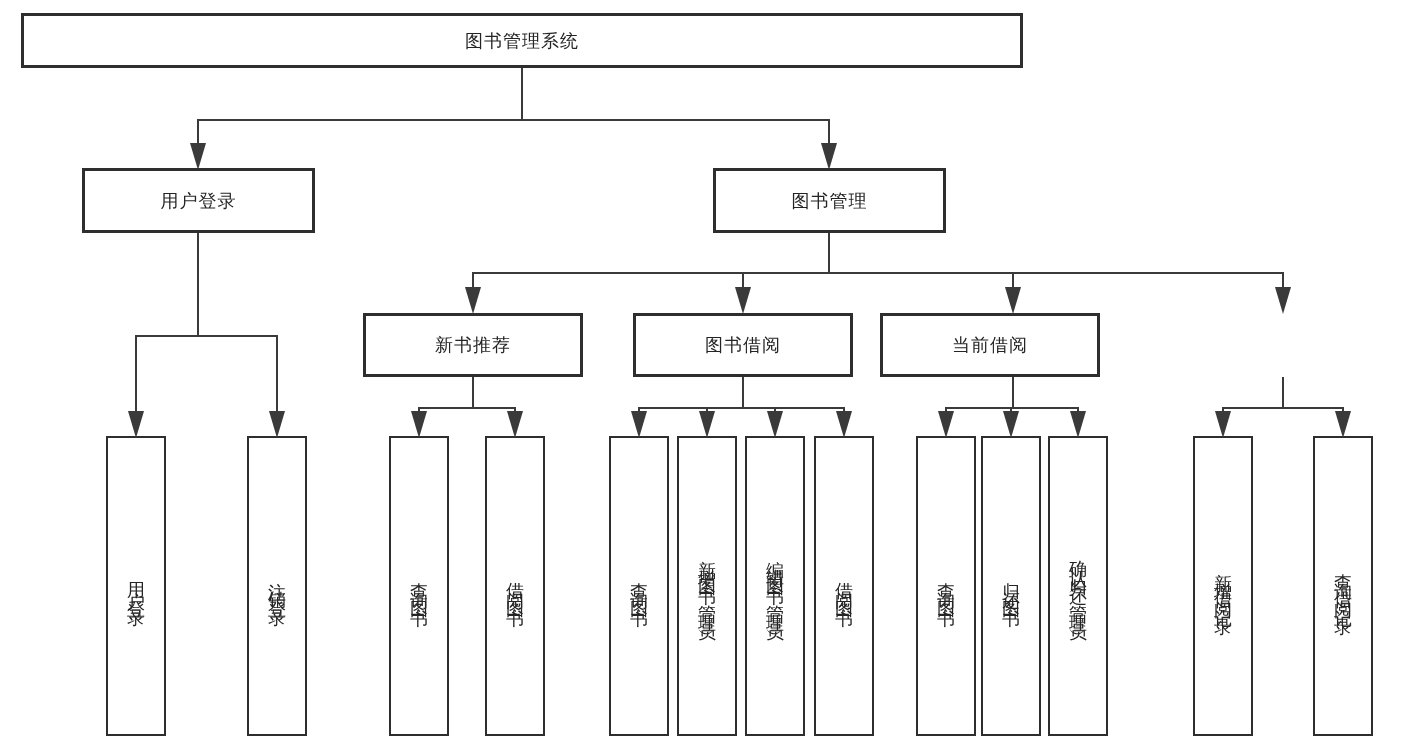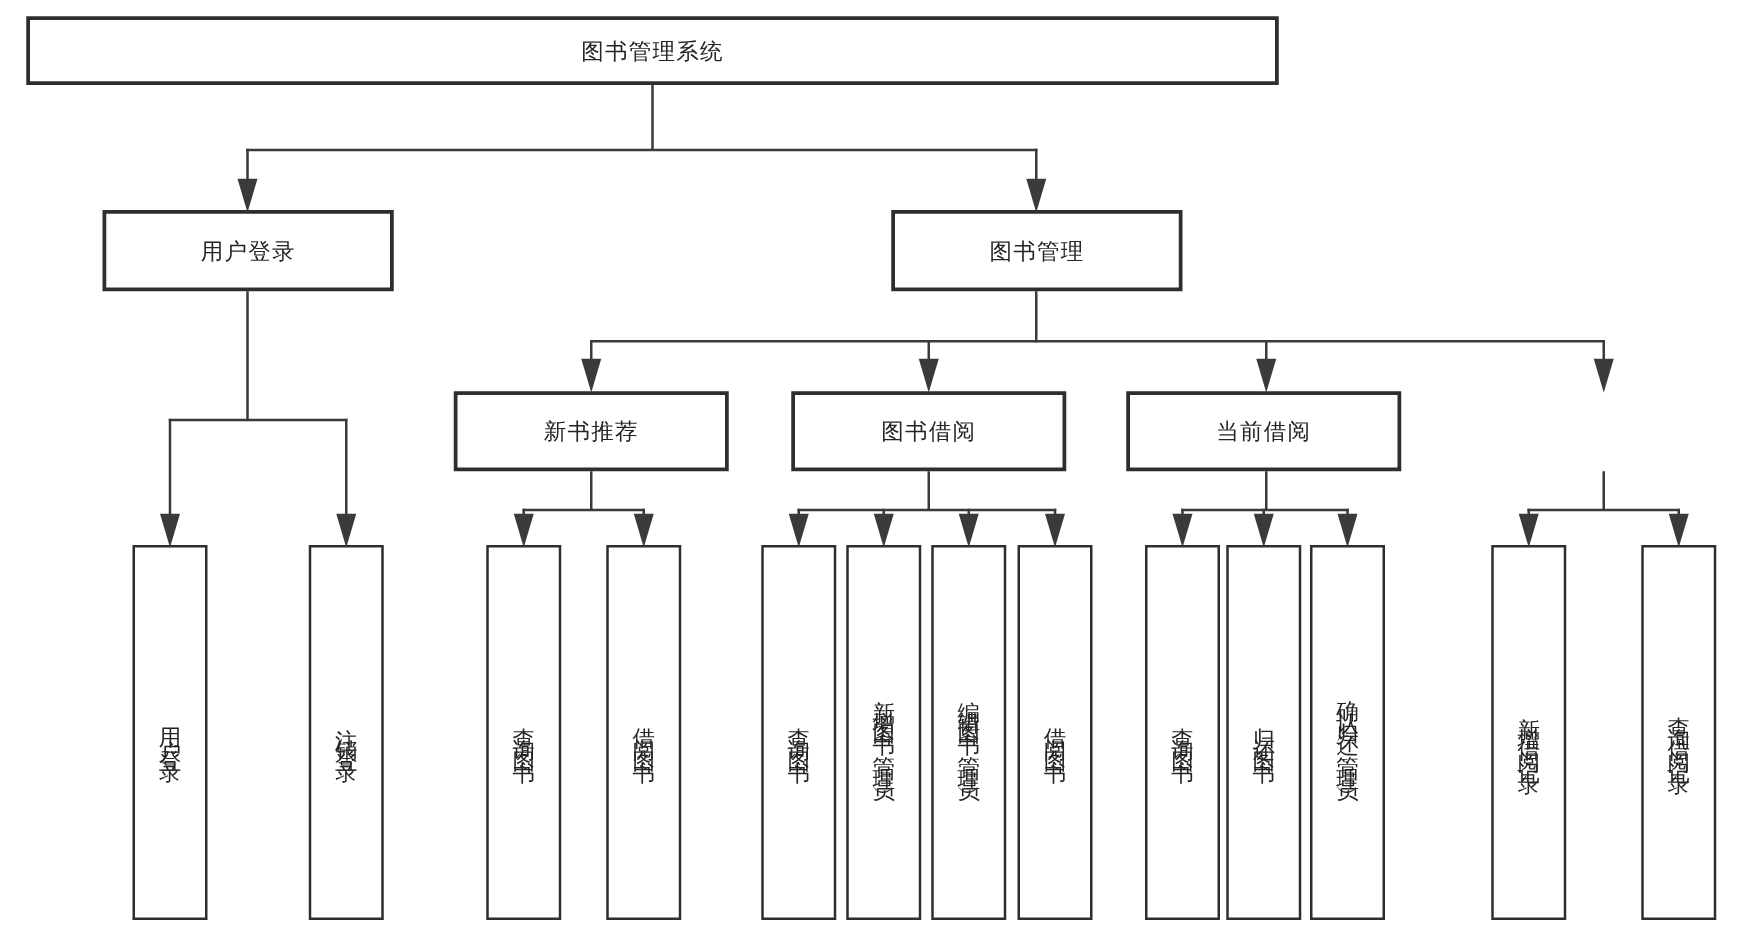--- a/index.html
+++ b/index.html
@@ -83,21 +83,21 @@
   <div class="box" style="left:713px;top:168px;width:233px;height:65px">
     <span class="lbl">图书管理</span>
   </div>
 
   <div class="box" style="left:363px;top:313px;width:220px;height:64px">
     <span class="lbl">新书推荐</span>
   </div>
   <div class="box" style="left:633px;top:313px;width:220px;height:64px">
     <span class="lbl">图书借阅</span>
   </div>
-  <div class="box" style="left:901px;top:313px;width:220px;height:64px">
+  <div class="box" style="left:880px;top:313px;width:220px;height:64px">
     <span class="lbl">当前借阅</span>
   </div>
 
   <div class="leaf" style="left:106px">
     <span class="vlbl">用户登录</span>
   </div>
   <div class="leaf" style="left:247px">
     <span class="vlbl">注销登录</span>
   </div>
 

